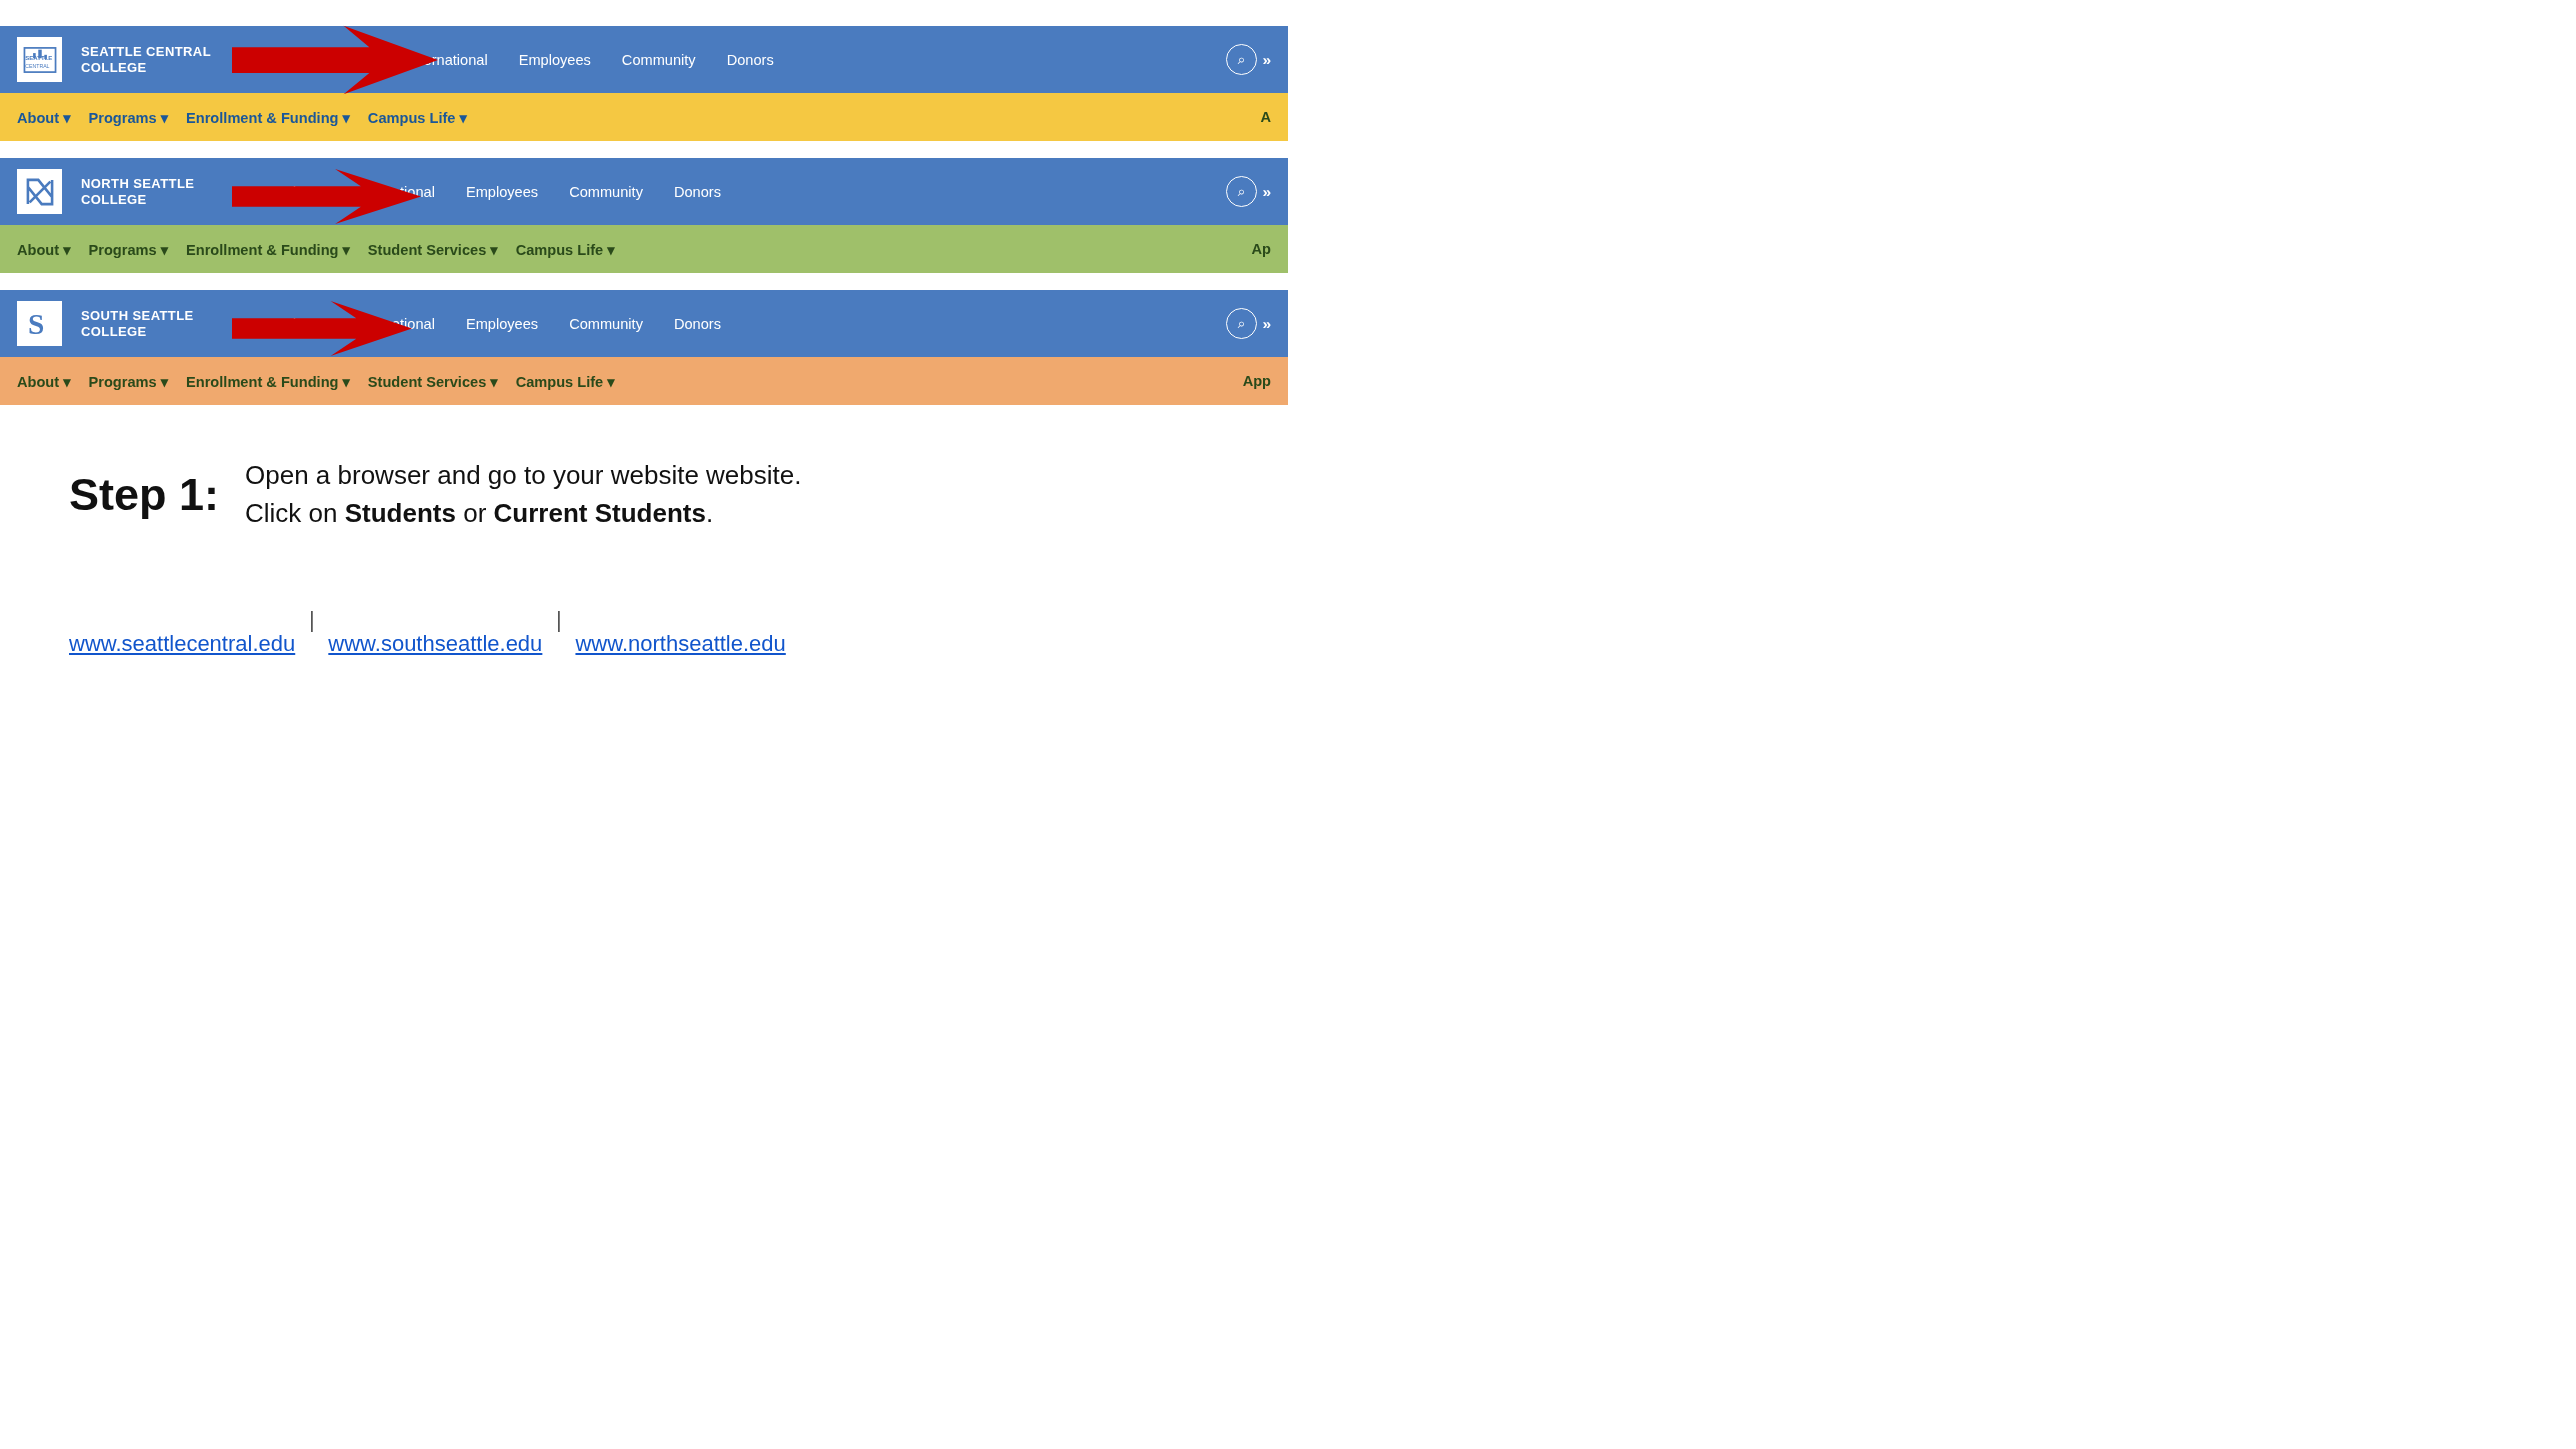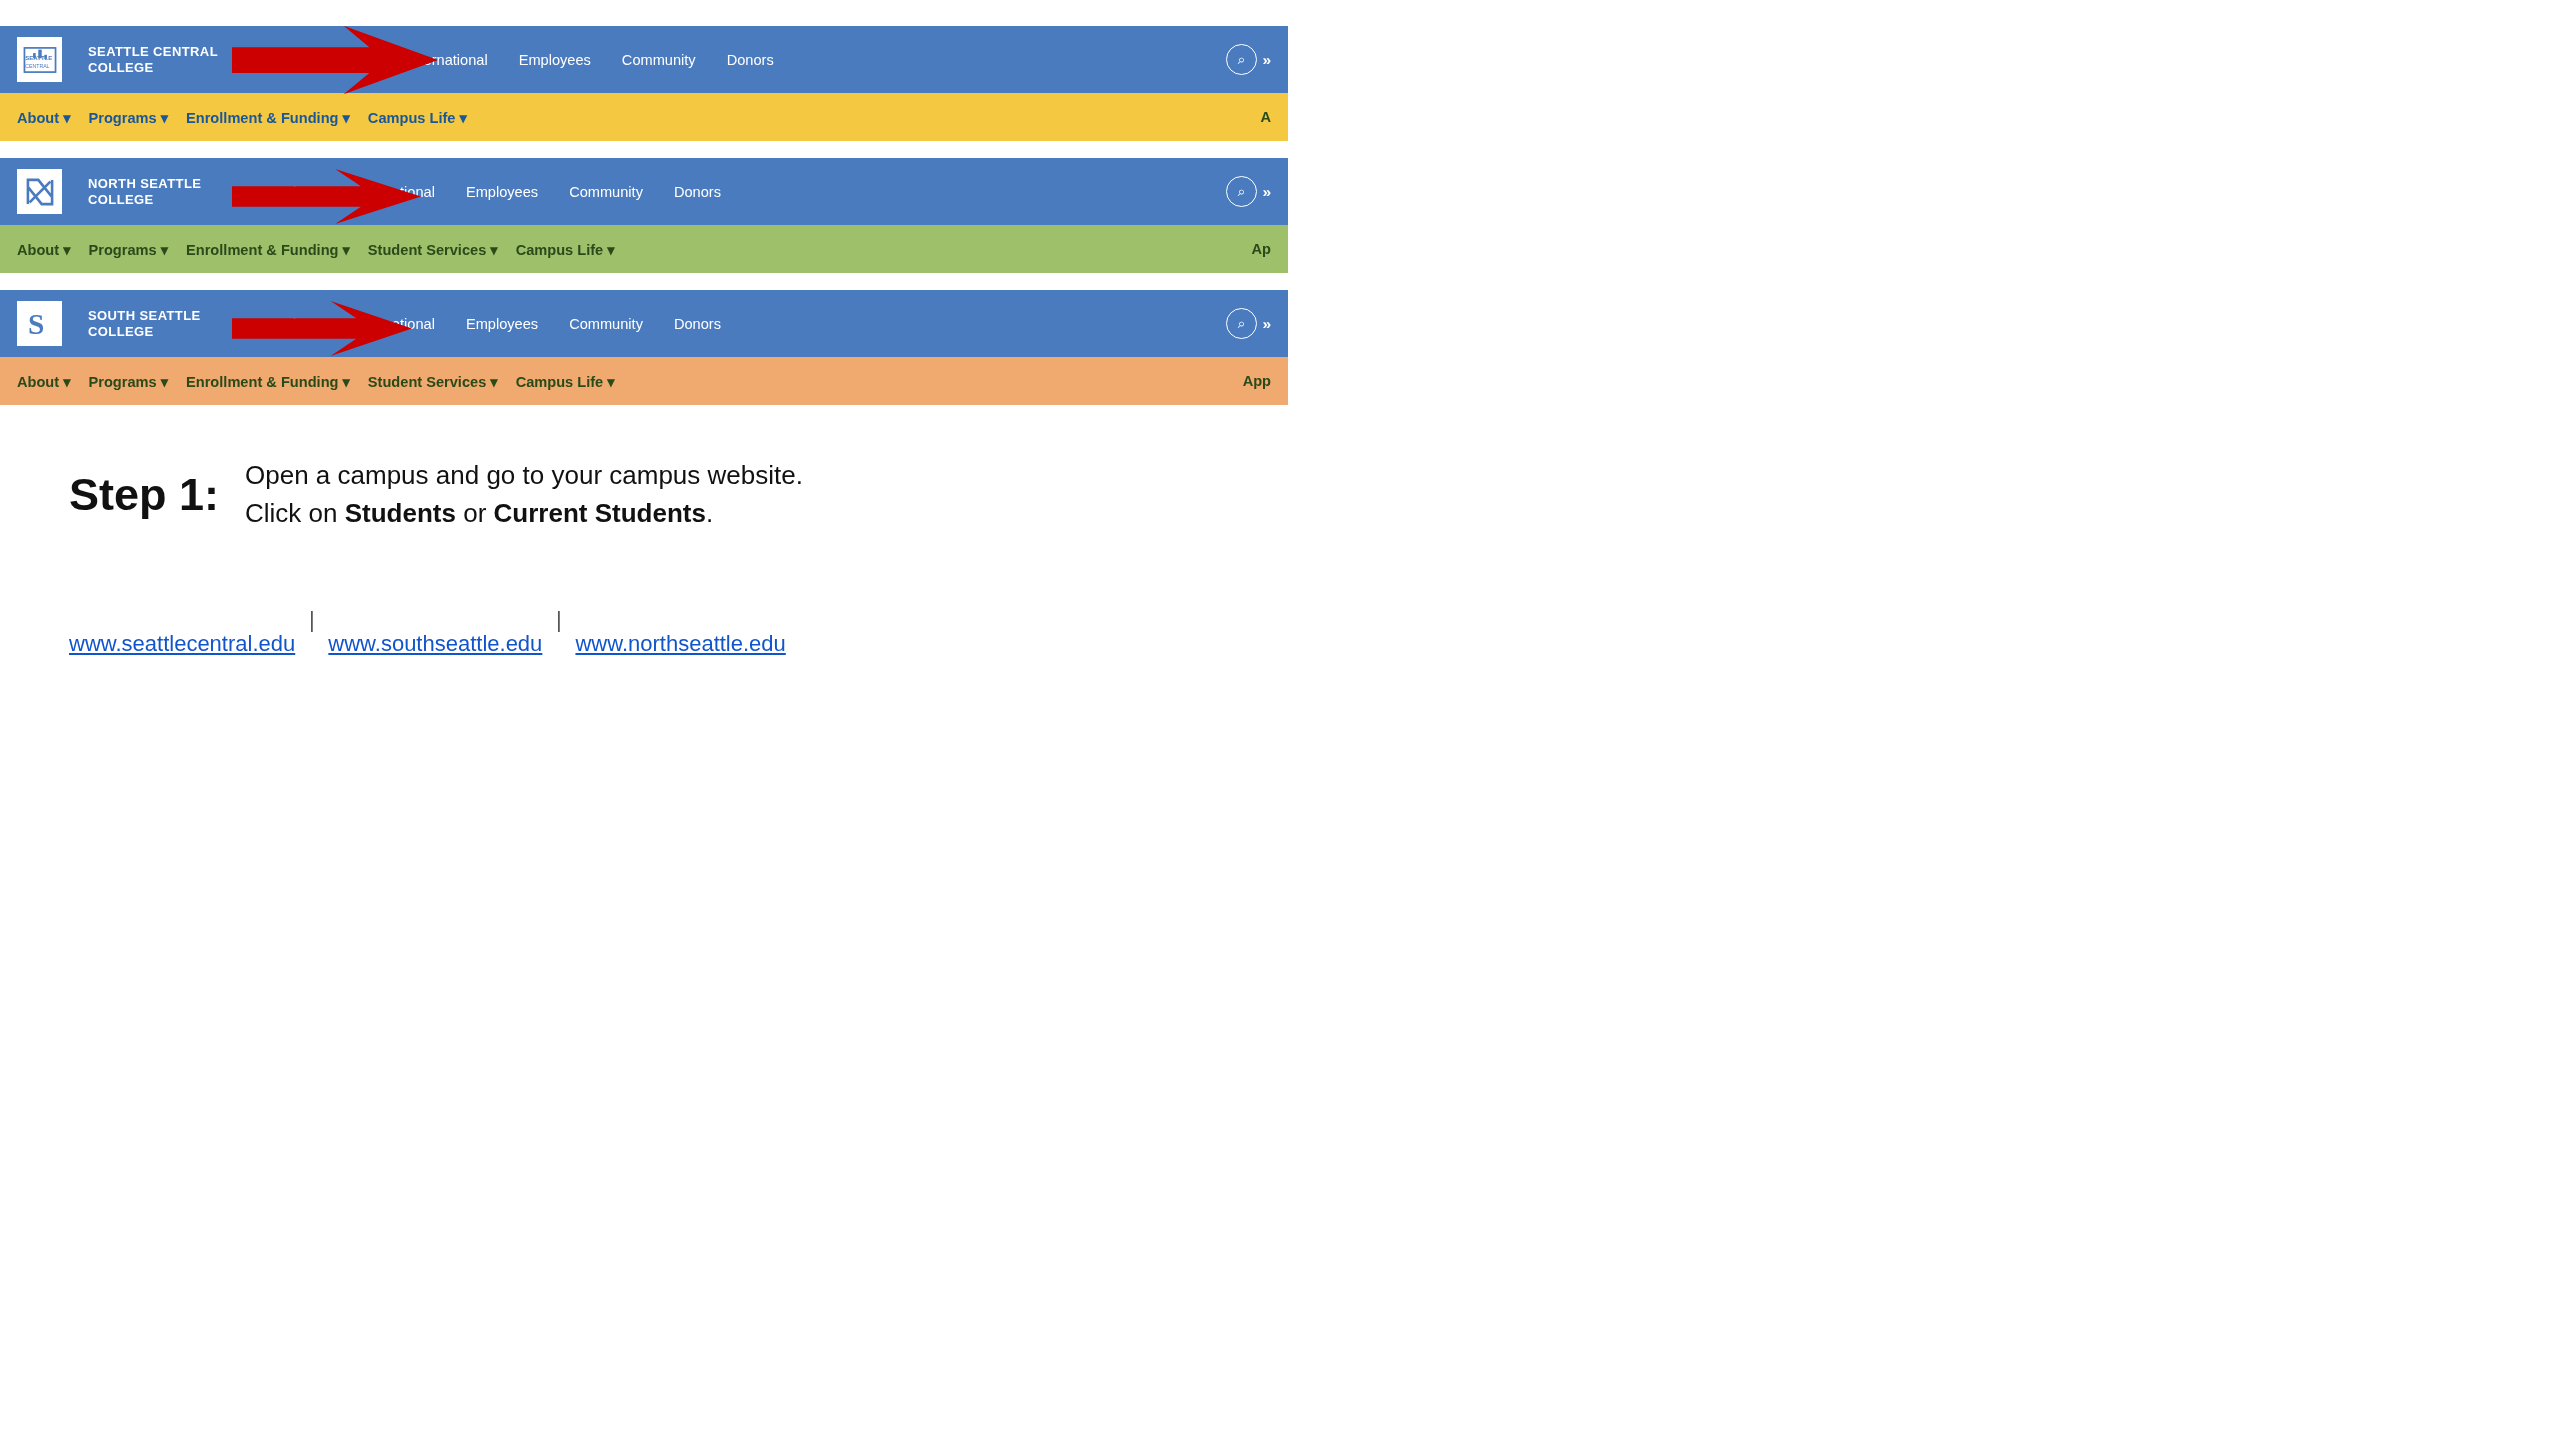--- a/index.html
+++ b/index.html
@@ -22,21 +22,21 @@
       display: flex;
       align-items: center;
       padding: 0 17px;
       height: 67px;
       position: relative;
     }
 
     .logo-block {
       display: flex;
       align-items: center;
-      gap: 26px;
+      gap: 19px;
       flex-shrink: 0;
       width: 223px;
     }
 
     .logo-icon {
       width: 45px;
       height: 45px;
       background: white;
       display: flex;
       align-items: center;
@@ -329,21 +329,21 @@
       <span class="subnav-item">Student Services ▾</span>
       <span class="subnav-item">Campus Life ▾</span>
       <span class="subnav-right">App</span>
     </div>
   </div>
 </div>
 
 <div class="step-section">
   <div class="step-label">Step 1:</div>
   <div class="step-content">
-    <span>Open a campus and go to your campus website.</span><br>
+    <span>Open a browser and go to your website website.</span><br>
     <span>
       Click on <strong>Students</strong> or <strong>Current Students</strong>.
     </span>
   </div>
 </div>
 
 <div class="links-row">
   <a class="campus-link" href="#">www.seattlecentral.edu</a>
   <span class="separator">|</span>
   <a class="campus-link" href="#">www.southseattle.edu</a>

